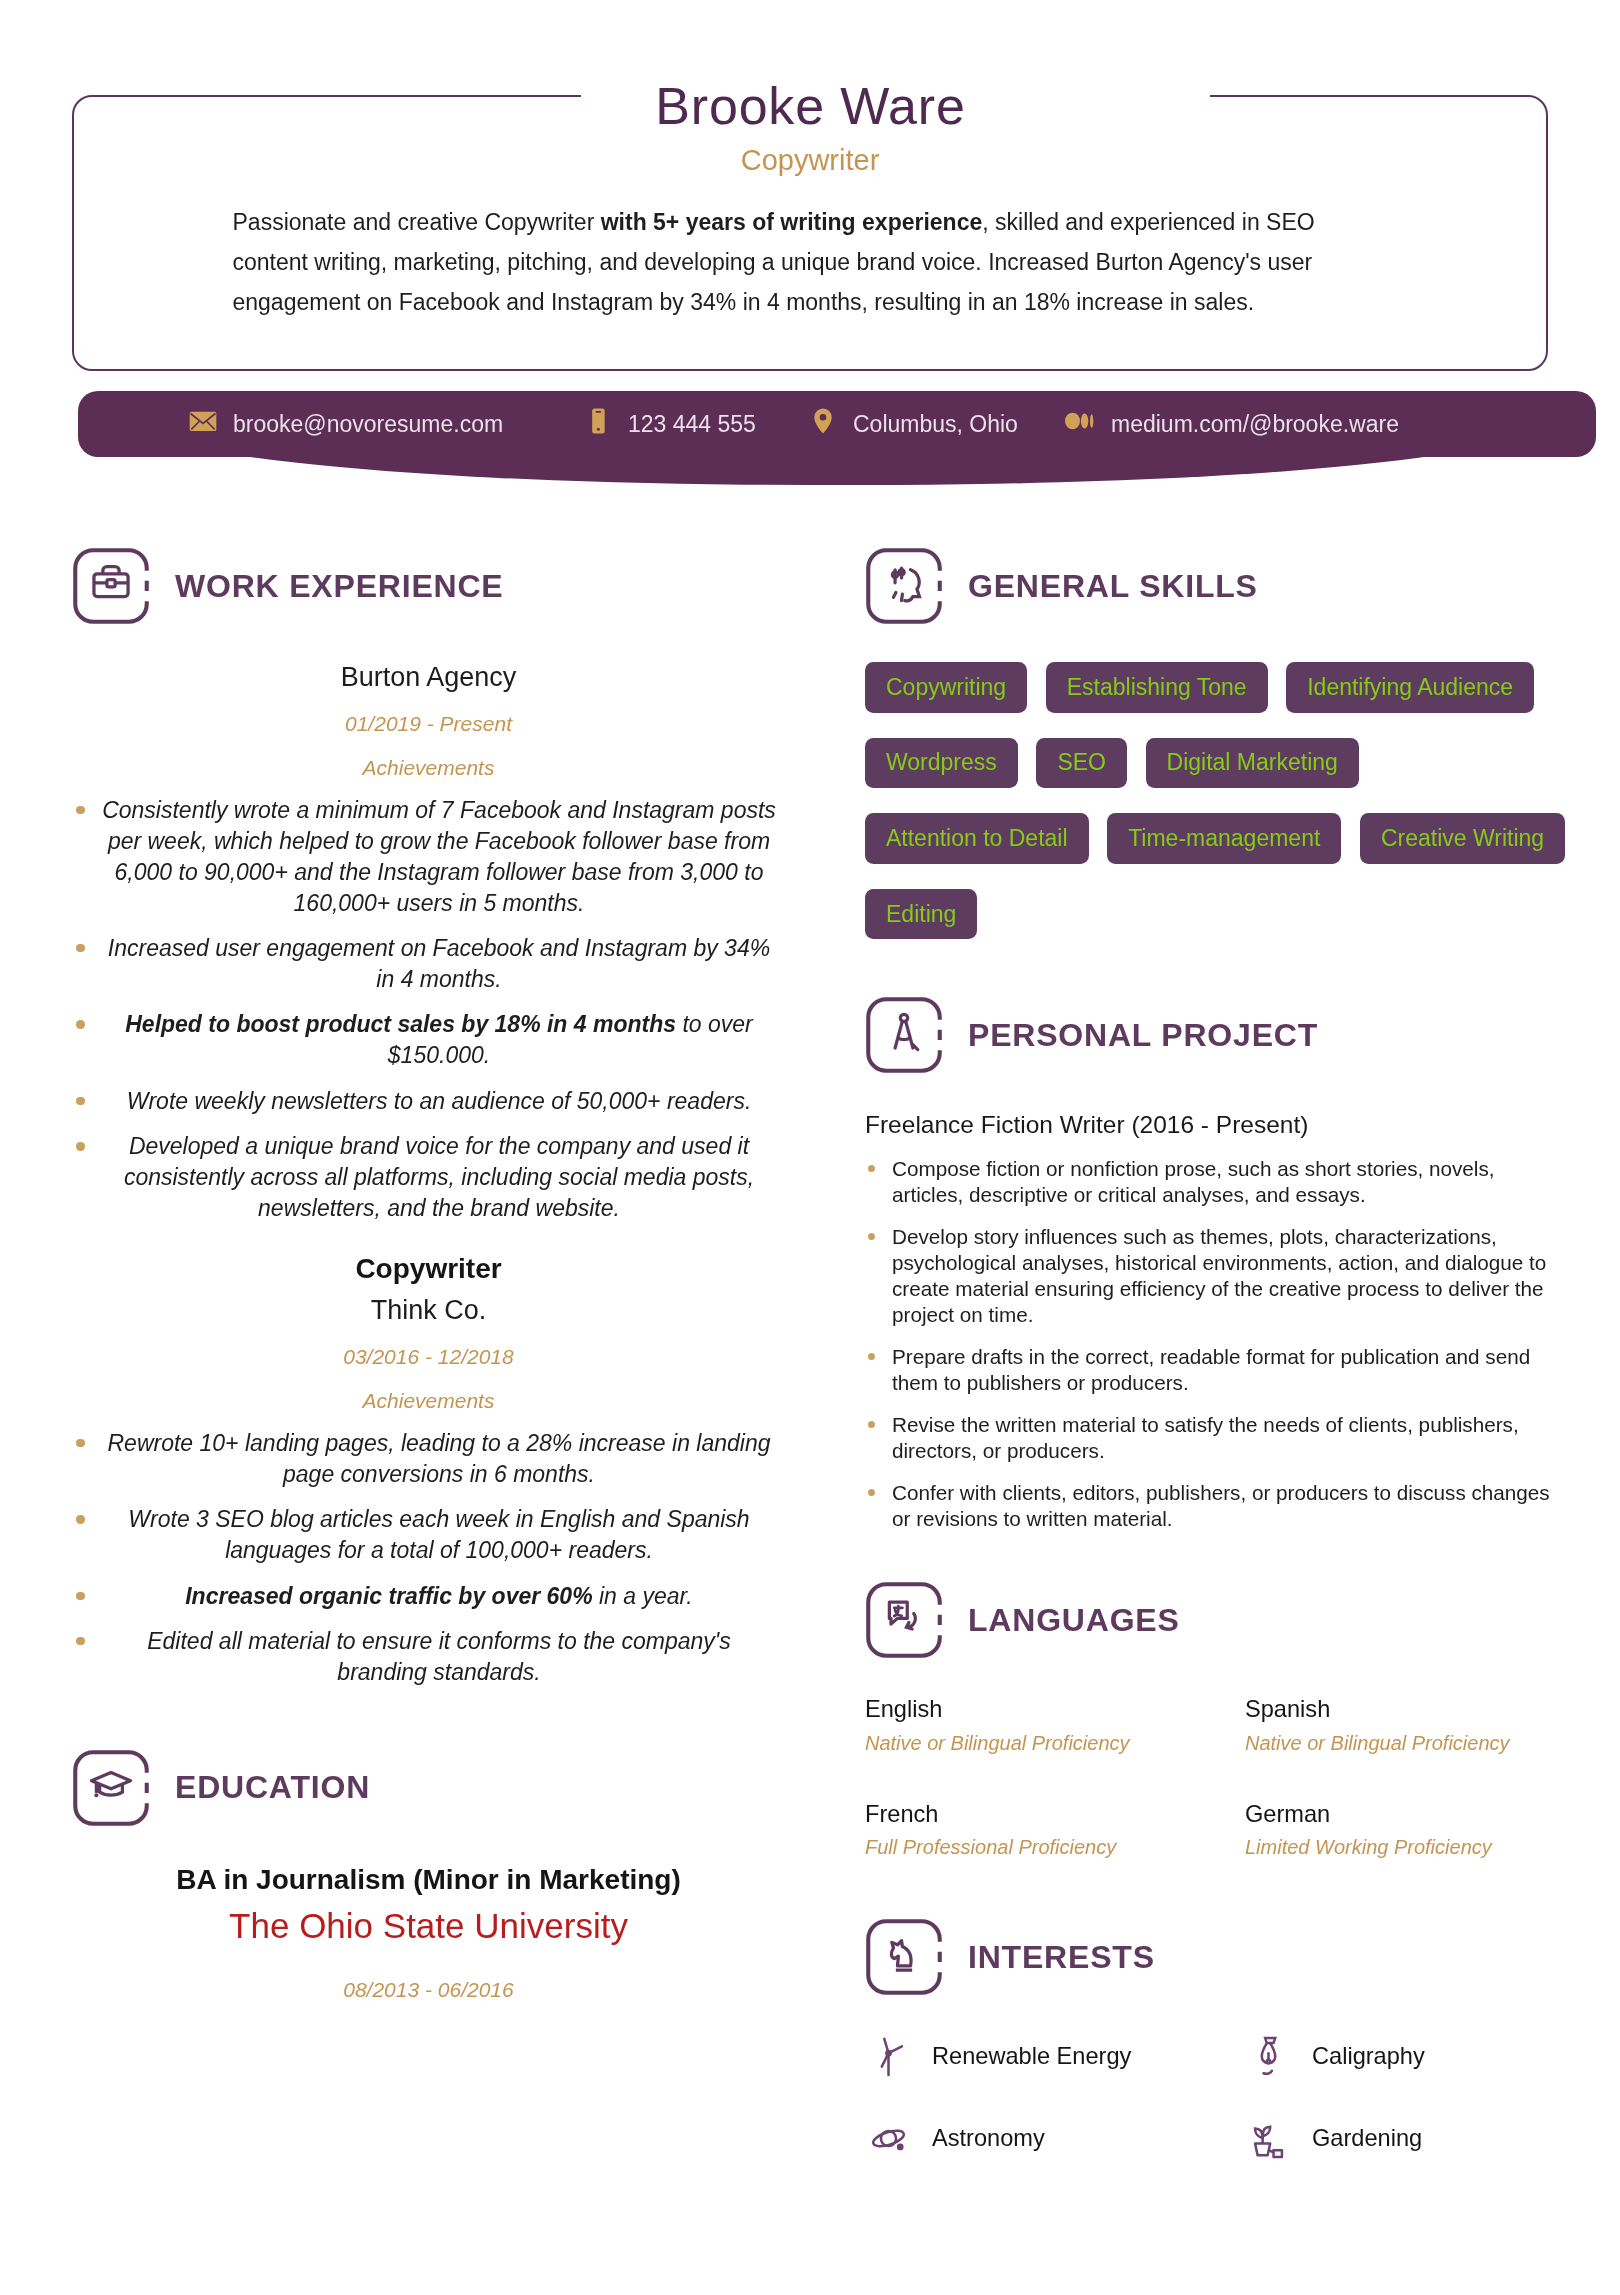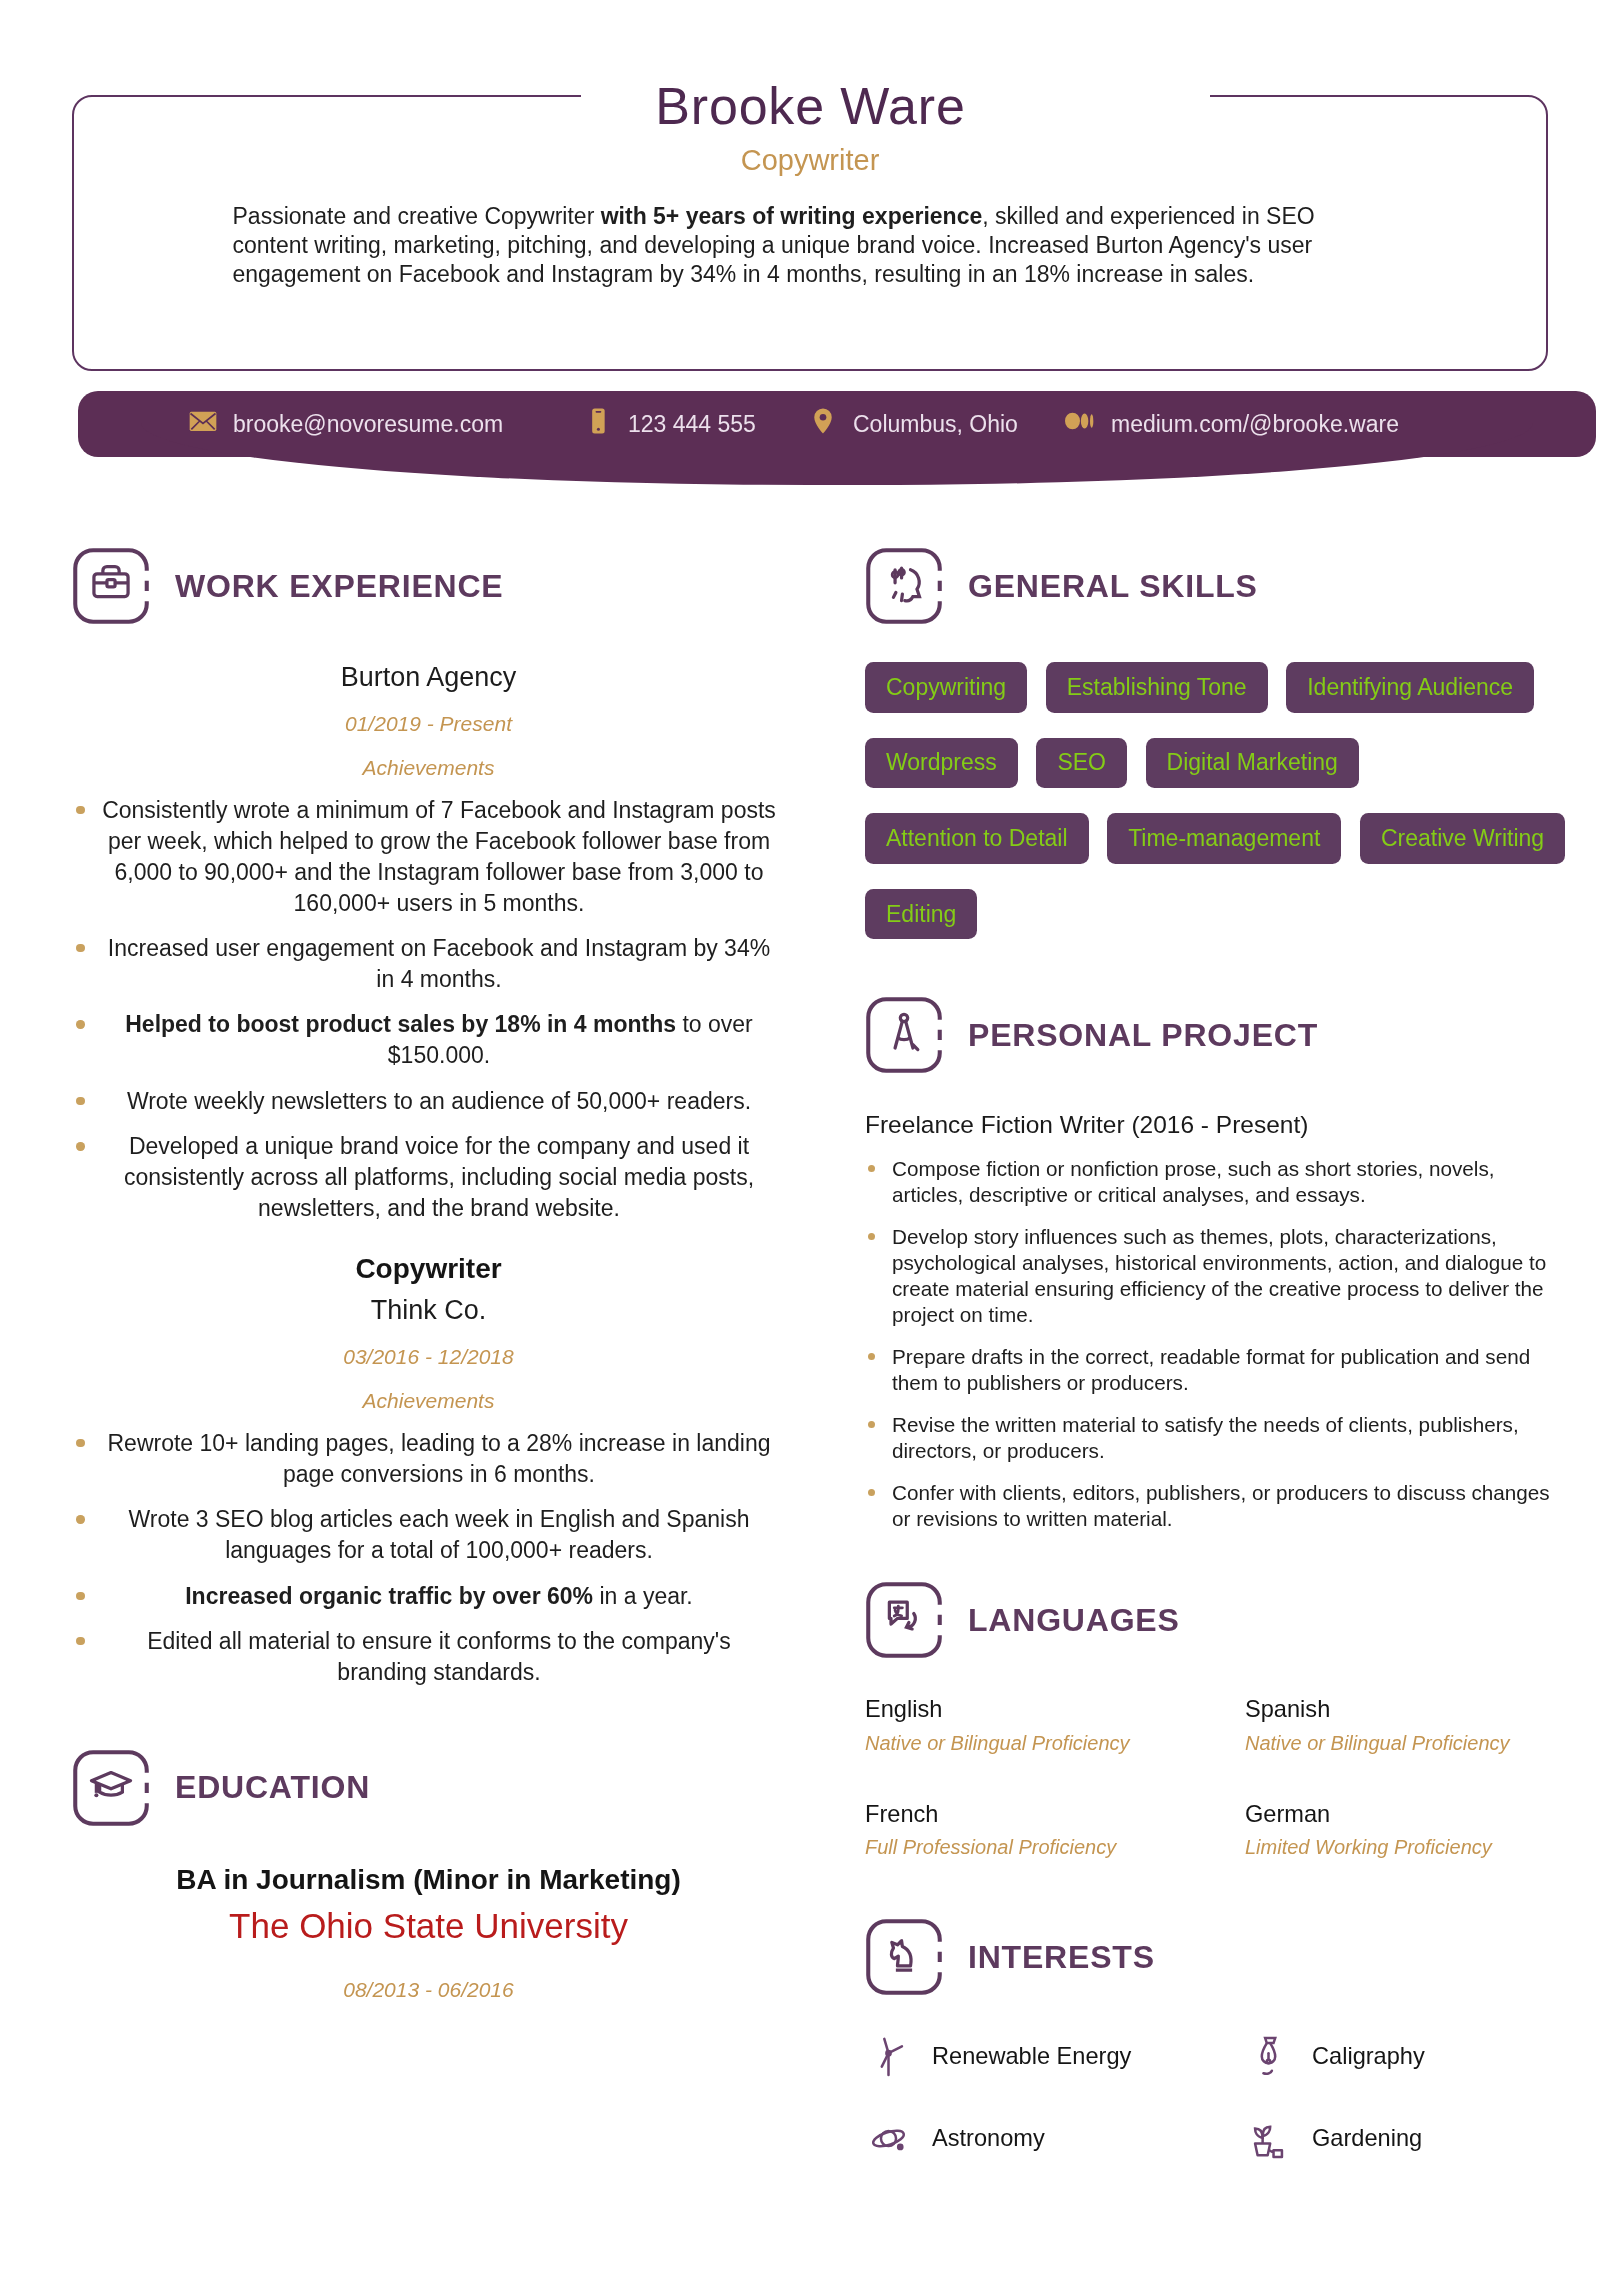--- a/index.html
+++ b/index.html
@@ -6,21 +6,21 @@
   body{font-family:"Liberation Sans",sans-serif;color:#222;}
   .page{position:relative;width:1621px;height:2295px;background:#fff;overflow:hidden;}
 
   
   .name{position:absolute;top:41px;left:0;width:100%;text-align:center;
         font-size:52px;font-weight:500;color:#4e2950;letter-spacing:0.8px;z-index:3;}
   .summary-card{position:absolute;left:72px;top:95px;width:1472px;height:272px;
         border:2.5px solid #5d3460;border-radius:20px;z-index:1;}
   .border-gap{position:absolute;top:-4.2px;left:507px;width:629px;height:8.4px;background:#fff;}
   .role{margin-top:47px;text-align:center;font-size:29px;color:#c49551;font-weight:500;}
-  .summary{margin:25px auto 0;width:1155px;font-size:23px;line-height:29px;color:#1e1e1e;}
+  .summary{margin:25px auto 0;width:1155px;font-size:23px;line-height:40px;color:#1e1e1e;}
   .summary strong{font-weight:700;}
 
   
   .contact-bar{position:absolute;left:72px;top:391px;width:1518px;height:66px;
         background:#5c2e55;border-radius:20px;z-index:2;margin-left:6px;}
   .contact-bar::after{content:'';position:absolute;left:63px;right:63px;top:32px;height:62px;
         background:#5c2e55;border-radius:0 0 48% 48% / 0 0 100% 100%;z-index:0;}
   .contact-item{position:absolute;top:0;height:66px;display:flex;align-items:center;gap:15px;
         color:#ece0ec;font-size:23px;z-index:2;}
   .ci-email{left:110px;} .ci-phone{left:505px;} .ci-loc{left:730px;} .ci-web{left:986px;}
@@ -33,21 +33,21 @@
   
   .sec-head{display:flex;align-items:center;gap:25px;margin-bottom:37px;}
   .sec-icon{width:78px;height:78px;flex:0 0 78px;}
   .sec-title{font-size:32px;font-weight:700;color:#5d3a5e;letter-spacing:0.8px;}
 
   
   .job-title{font-size:28px;font-weight:700;color:#151515;margin-bottom:10px;}
   .job-company{font-size:27px;color:#1c1c1c;margin-bottom:18.6px;}
   .job-dates{font-size:21px;font-style:italic;color:#c49551;margin-bottom:20px;}
   .ach-label{font-size:21px;font-style:italic;color:#c49551;margin-bottom:15px;}
-  ul.bullets{list-style:none;margin:0 9px 29px 0;padding:0;}
+  ul.bullets{list-style:none;margin:0 9px 29px 0;padding:0;font-style:italic;}
   ul.bullets li{position:relative;padding-left:30px;font-size:23px;line-height:31px;
         color:#1e1e1e;margin-bottom:14.4px;}
   ul.bullets li::before{content:'';position:absolute;left:4.2px;top:11px;width:8.4px;height:8.4px;
         border-radius:50%;background:#c9a15e;}
   .job2{margin-top:18.6px;}
   .edu-sec{margin-top:61px;}
   .edu-degree{font-size:28px;font-weight:700;color:#151515;margin-bottom:10px;}
   .edu-school{font-size:35px;color:#b91c1c;margin-bottom:32px;}
   .edu-dates{font-size:21px;font-style:italic;color:#c49551;}
 

